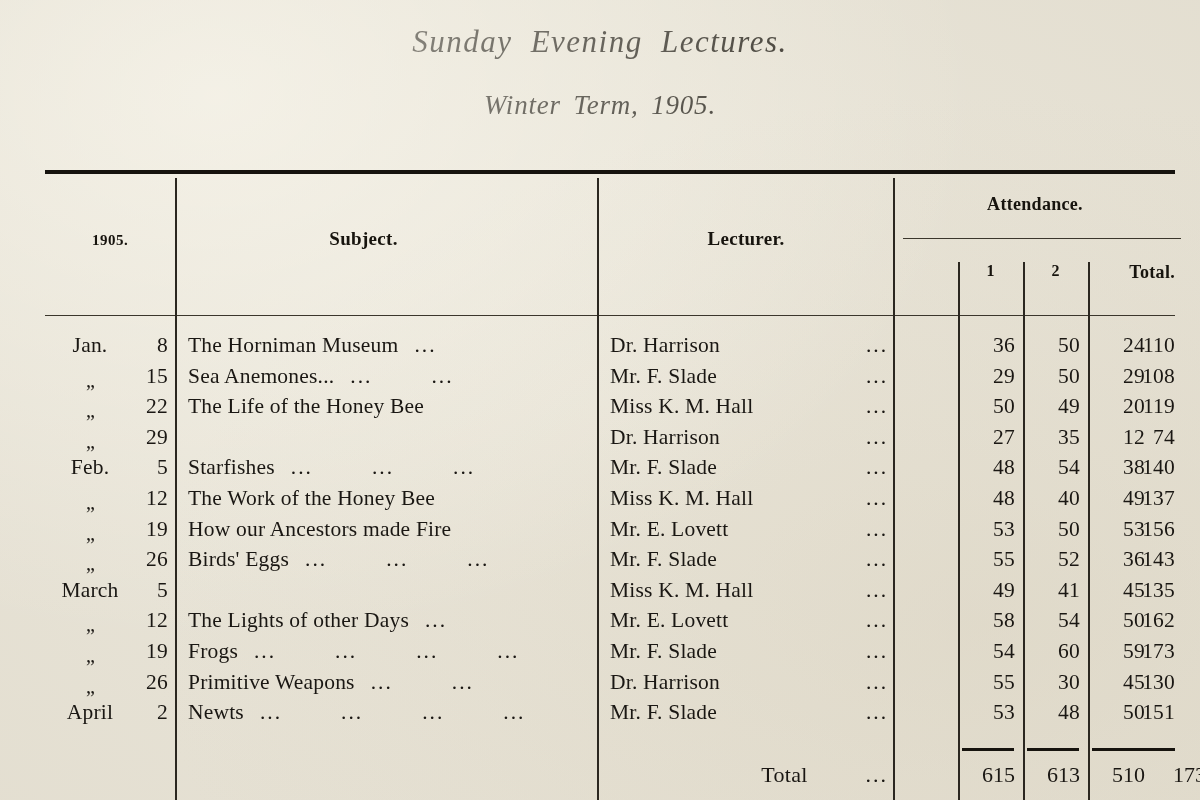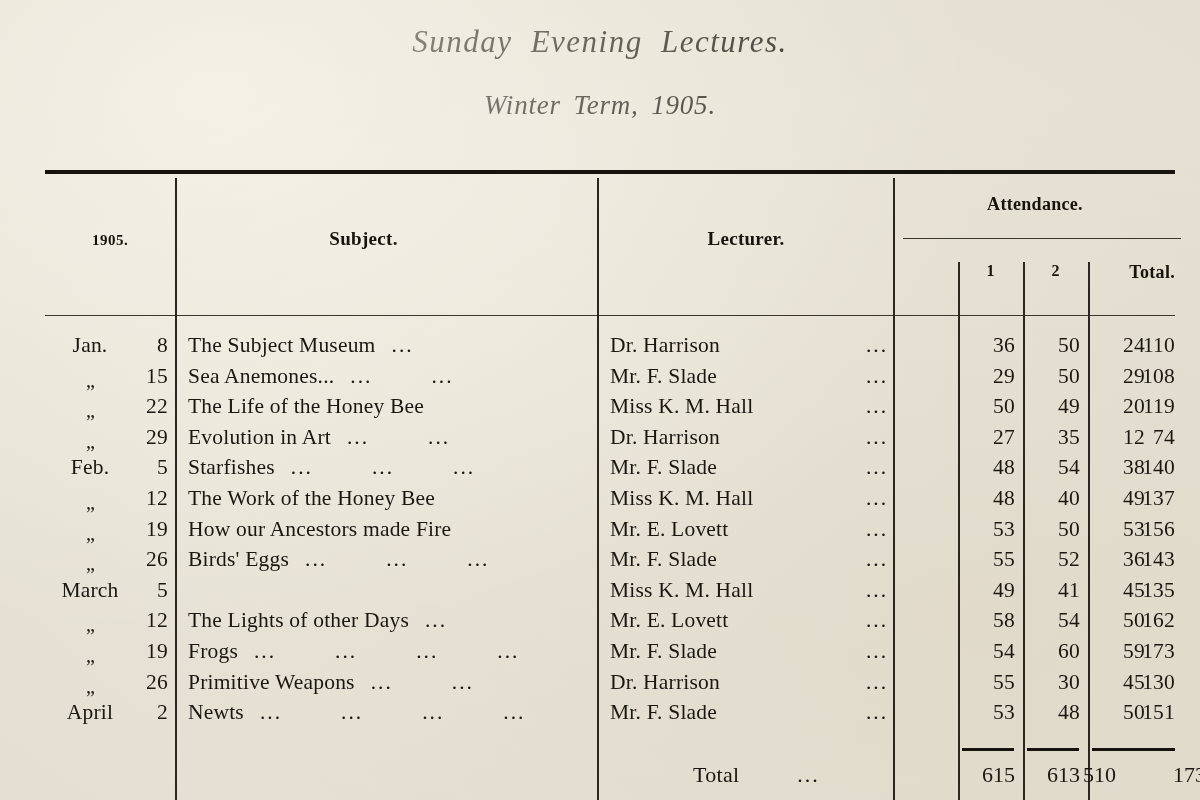--- a/index.html
+++ b/index.html
@@ -151,25 +151,25 @@
 
   .total-row {
     position: absolute;
     left: 0; top: 592px;
     width: 1130px;
     height: 38px;
     font-size: 22px;
   }
   .t-label {
     position: absolute; left: 648px; top: 0; width: 195px;
-    text-align: left; letter-spacing: 0.3px;
+    text-align: right; letter-spacing: 0.3px;
   }
   .t-a1 { position: absolute; left: 908px; top: 0; width: 62px; text-align: right; }
   .t-a2 { position: absolute; left: 973px; top: 0; width: 62px; text-align: right; }
-  .t-a3 { position: absolute; left: 1038px; top: 0; width: 62px; text-align: left; }
+  .t-a3 { position: absolute; left: 1038px; top: 0; width: 62px; text-align: right; }
   .t-tot { position: absolute; left: 1050px; top: 0; width: 122px; text-align: right; }
 </style>
 </head>
 <body>
 
 <div class="page">
   <div class="paper-grain"></div>
 
   <div class="title-block">
     <div class="main-title">Sunday  Evening  Lectures.</div>
@@ -194,21 +194,21 @@
     <div class="hdr hdr-attendance">Attendance.</div>
     <div class="rule-att"></div>
     <div class="hdr hdr-a1">1</div>
     <div class="hdr hdr-a2">2</div>
     <div class="hdr hdr-total">Total.</div>
 
     <div class="body-rows" id="body-rows">
         <div class="row">
           <div class="cell c-month">Jan.</div>
           <div class="cell c-day">8</div>
-          <div class="cell c-subject"><span>The Subject Museum</span><span class="leaders" style="margin-left: 16px; white-space: pre;">...</span></div>
+          <div class="cell c-subject"><span>The Horniman Museum</span><span class="leaders" style="margin-left: 16px; white-space: pre;">...</span></div>
           <div class="cell c-lecturer" style="display: flex; justify-content: space-between; align-items: baseline;">
             <span>Dr. Harrison</span>
             <span class="leaders">...</span>
           </div>
           <div class="cell c-a1">36</div>
           <div class="cell c-a2">50</div>
           <div class="cell c-a3">24</div>
           <div class="cell c-total-val">110</div>
         </div>
         <div class="row">
@@ -233,21 +233,20 @@
             <span class="leaders">...</span>
           </div>
           <div class="cell c-a1">50</div>
           <div class="cell c-a2">49</div>
           <div class="cell c-a3">20</div>
           <div class="cell c-total-val">119</div>
         </div>
         <div class="row">
           <div class="cell c-ditto"><span>„</span></div>
           <div class="cell c-day">29</div>
-          <div class="cell c-subject"><span>Evolution in Art</span><span class="leaders" style="margin-left: 16px; white-space: pre;">...        ...</span></div>
           <div class="cell c-lecturer" style="display: flex; justify-content: space-between; align-items: baseline;">
             <span>Dr. Harrison</span>
             <span class="leaders">...</span>
           </div>
           <div class="cell c-a1">27</div>
           <div class="cell c-a2">35</div>
           <div class="cell c-a3">12</div>
           <div class="cell c-total-val">74</div>
         </div>
         <div class="row">

